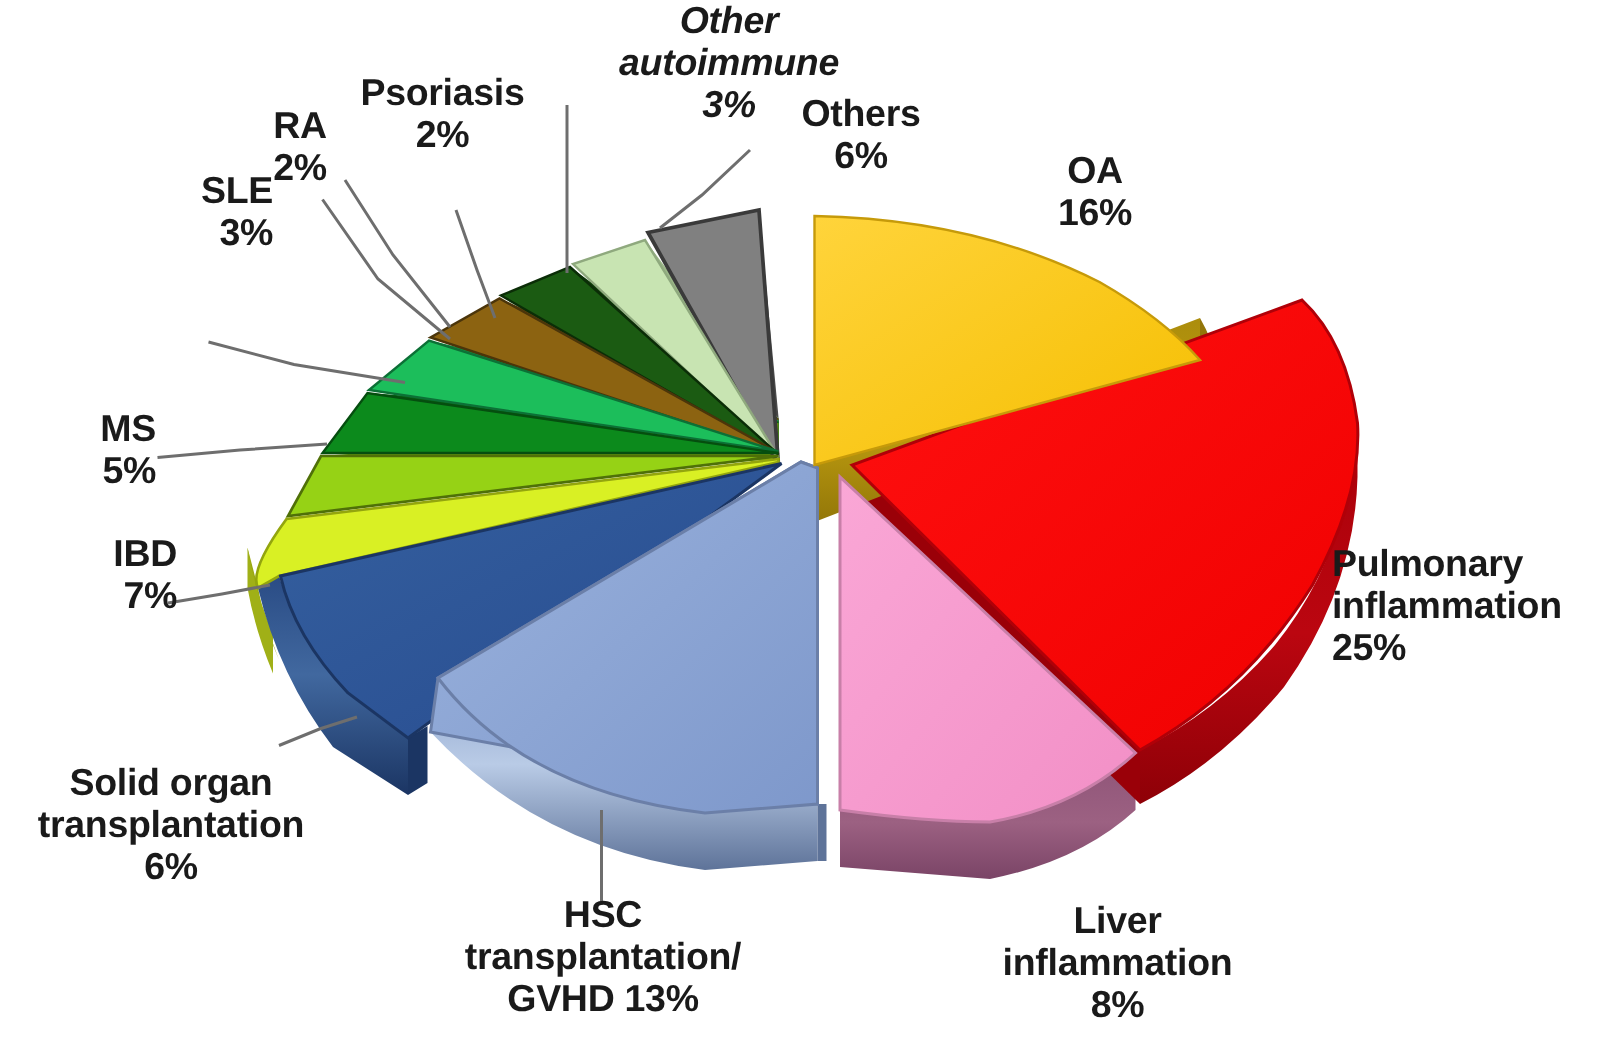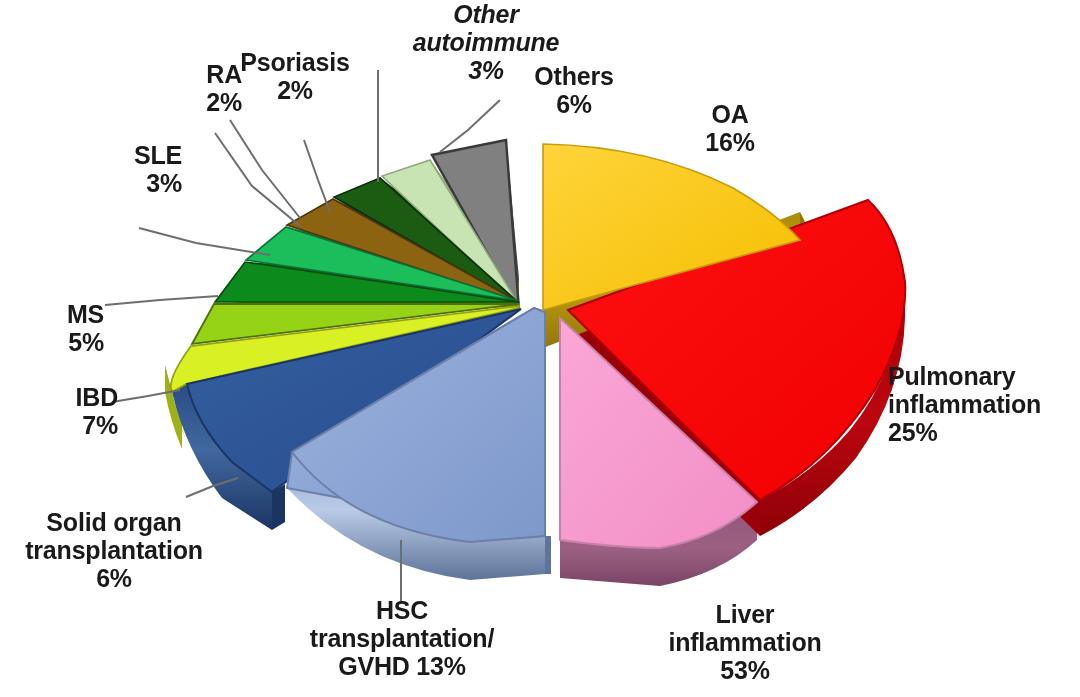--- a/index.html
+++ b/index.html
@@ -28,21 +28,21 @@
     position: absolute;
     font-family: "Liberation Sans", sans-serif;
     font-weight: bold;
     color: #1a1a1a;
     font-size: 25px;
     line-height: 1.12;
     white-space: pre-line;
     letter-spacing: -0.2px;
   }
   .lbl.c  { text-align: center; }
-  .lbl.r  { text-align: right; margin-top: 28px; }
+  .lbl.r  { text-align: right; }
   .lbl.l  { text-align: left; }
 </style>
 </head>
 <body>
 
 <div id="figure">
 
   <svg id="chart-svg" viewBox="0 0 1080 697">
     <defs>
       <linearGradient id="gYellow" x1="0" y1="0" x2="1" y2="1">
@@ -172,41 +172,41 @@
 
   <div class="lbl c" style="left:640px; top:100px; width:180px;">OA
 16%</div>
 
   <div class="lbl l" style="left:888px; top:362px; width:190px;">Pulmonary
 inflammation
 25%</div>
 
   <div class="lbl c" style="left:610px; top:600px; width:270px;">Liver
 inflammation
-53%</div>
+8%</div>
 
   <div class="lbl c" style="left:262px; top:596px; width:280px;">HSC
 transplantation/
 GVHD 13%</div>
 
   <div class="lbl c" style="left:4px; top:472px; width:220px;margin-top:36px;">Solid organ
 transplantation
 6%</div>
 
   <div class="lbl r" style="left:0px; top:355px; width:118px;">IBD
 7%</div>
 
   <div class="lbl r" style="left:0px; top:272px; width:104px;">MS
 5%</div>
 
 
   <div class="lbl r" style="left:0px; top:113px; width:182px;">SLE
 3%</div>
 
-  <div class="lbl c" style="left:158px; top:60px; width:84px;text-align:right;">RA
+  <div class="lbl c" style="left:158px; top:70px; width:84px;">RA
 2%</div>
 
   <div class="lbl c" style="left:220px; top:48px; width:150px;">Psoriasis
 2%</div>
 
   <div class="lbl c" style="left:378px; top:0; width:216px;font-style:italic;">Other
 autoimmune
 3%</div>
 
   <div class="lbl c" style="left:506px; top:62px; width:136px;">Others

